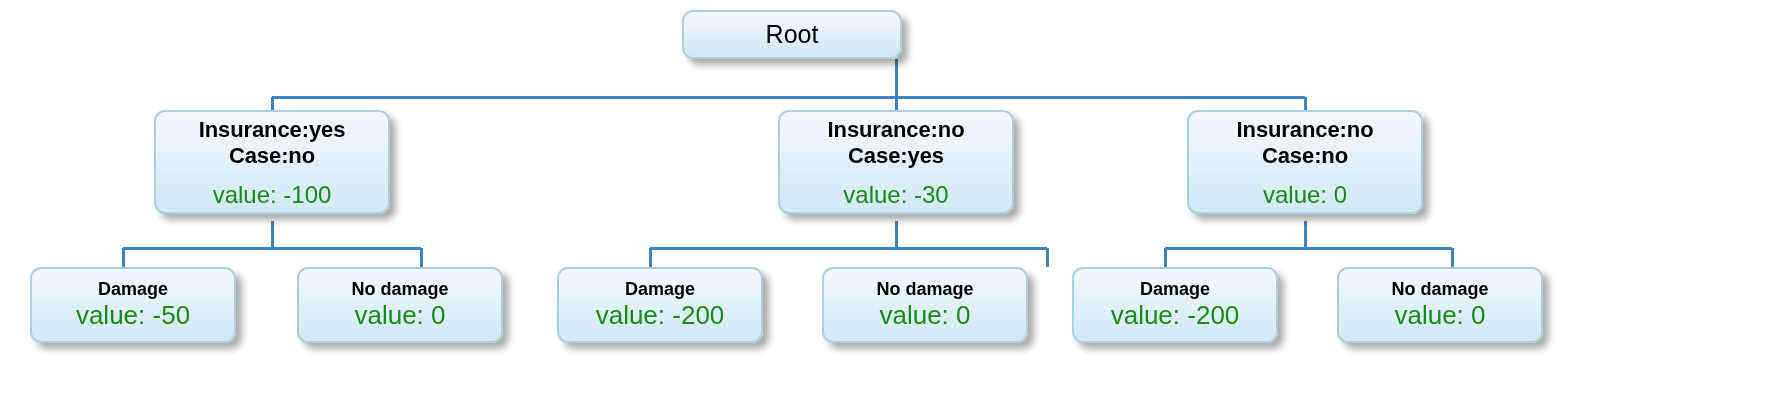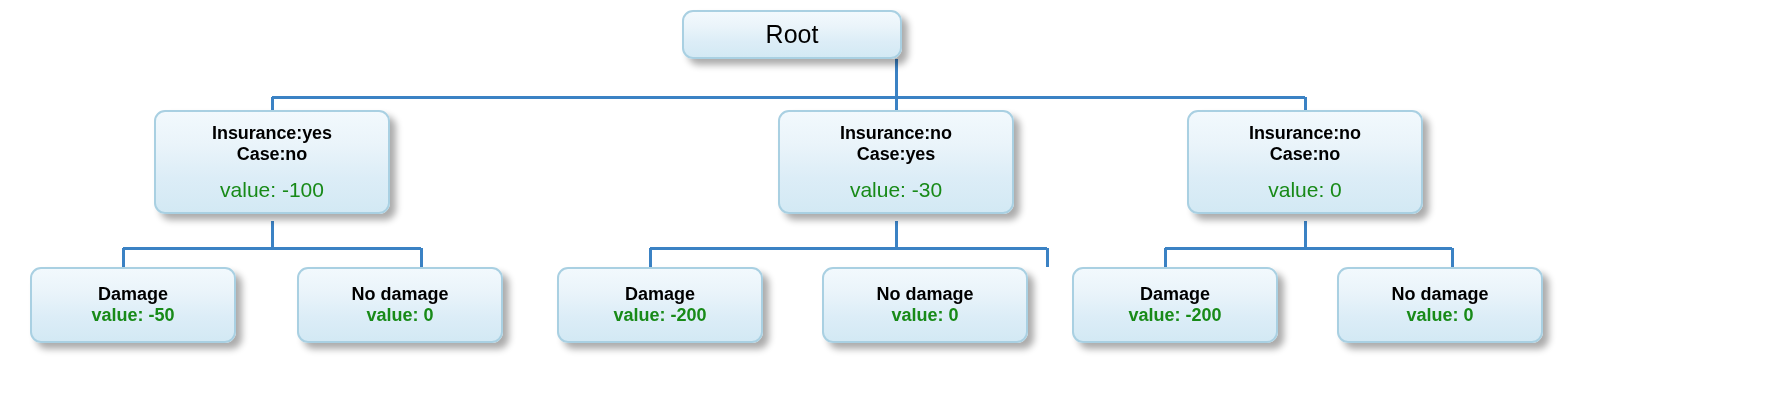--- a/index.html
+++ b/index.html
@@ -53,37 +53,36 @@
     font-weight: normal;
     font-size: 25px;
   }
   
   .node.decision {
     width: 236px;
     height: 104px;
     padding-top: 2px;
   }
   .node.decision .node-label {
-    font-size: 18px;
+    font-size: 22px;
     letter-spacing: -0.1px;
   }
   .node.decision .node-value {
-    font-size: 21px;
+    font-size: 24px;
     margin-top: 13px;
   }
   
   .node.leaf {
     height: 76px;
   }
   .node.leaf .node-label {
     font-size: 18px;
   }
   .node.leaf .node-value {
-    font-size: 18px;
-    font-weight: bold;
+    font-size: 26px;
   }
 </style>
 </head>
 <body>
 
 <div id="tree-canvas">
 
   <svg id="edge-layer" viewBox="0 0 1782 410" width="1782" height="410" xmlns="http://www.w3.org/2000/svg">
     <g stroke="#3b82c4" stroke-width="3" fill="none" shape-rendering="crispEdges">
 

